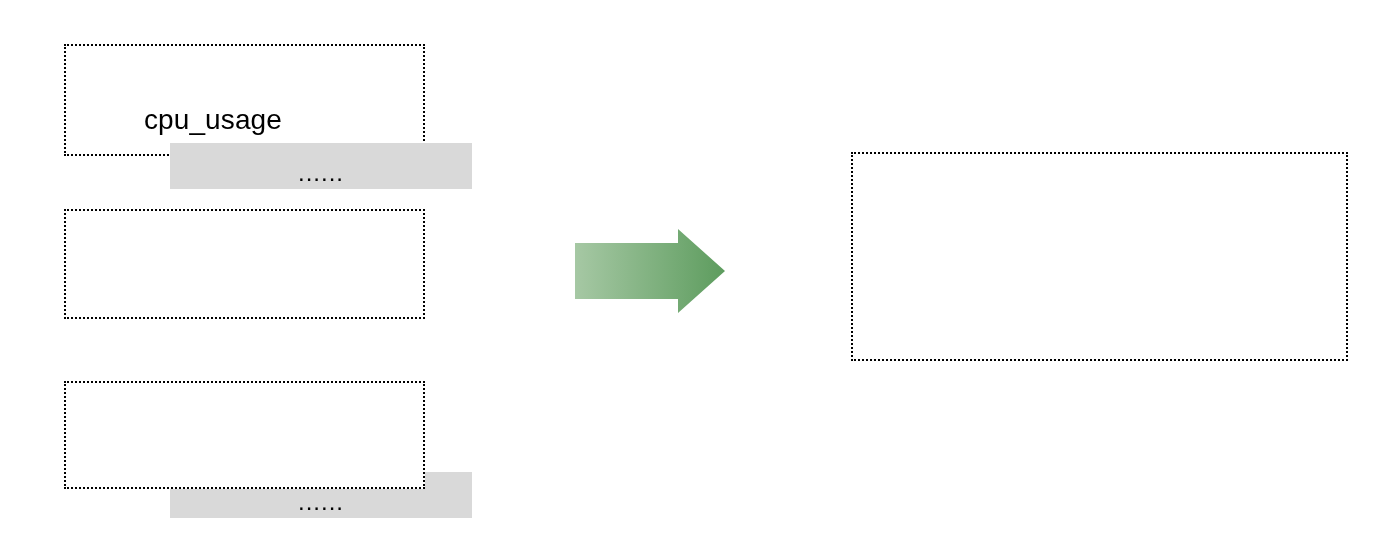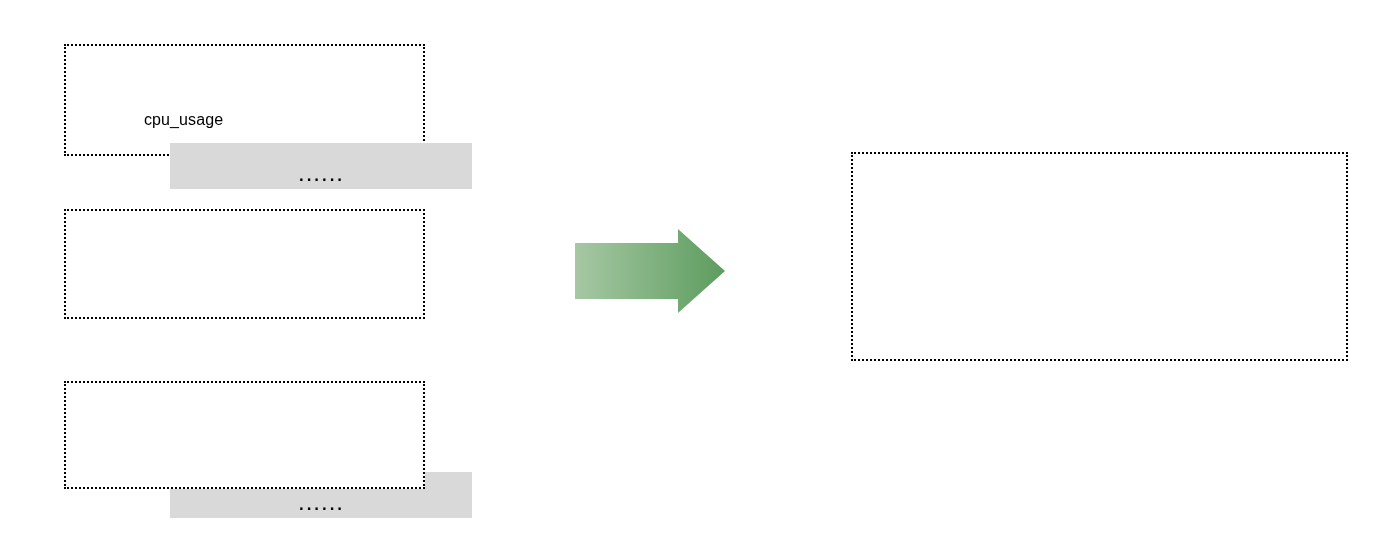--- a/index.html
+++ b/index.html
@@ -19,21 +19,21 @@
   
   .node-box {
     position: absolute;
     box-sizing: border-box;
     border: 2px dotted #000000;
     background: #ffffff;
   }
 
   .node-title {
     position: absolute;
-    font-size: 16px;
+    font-size: 28px;
     line-height: 30px;
     font-weight: 400;
     letter-spacing: 0.1px;
     color: #000000;
     white-space: nowrap;
   }
 
   
   .payload {
     position: absolute;

